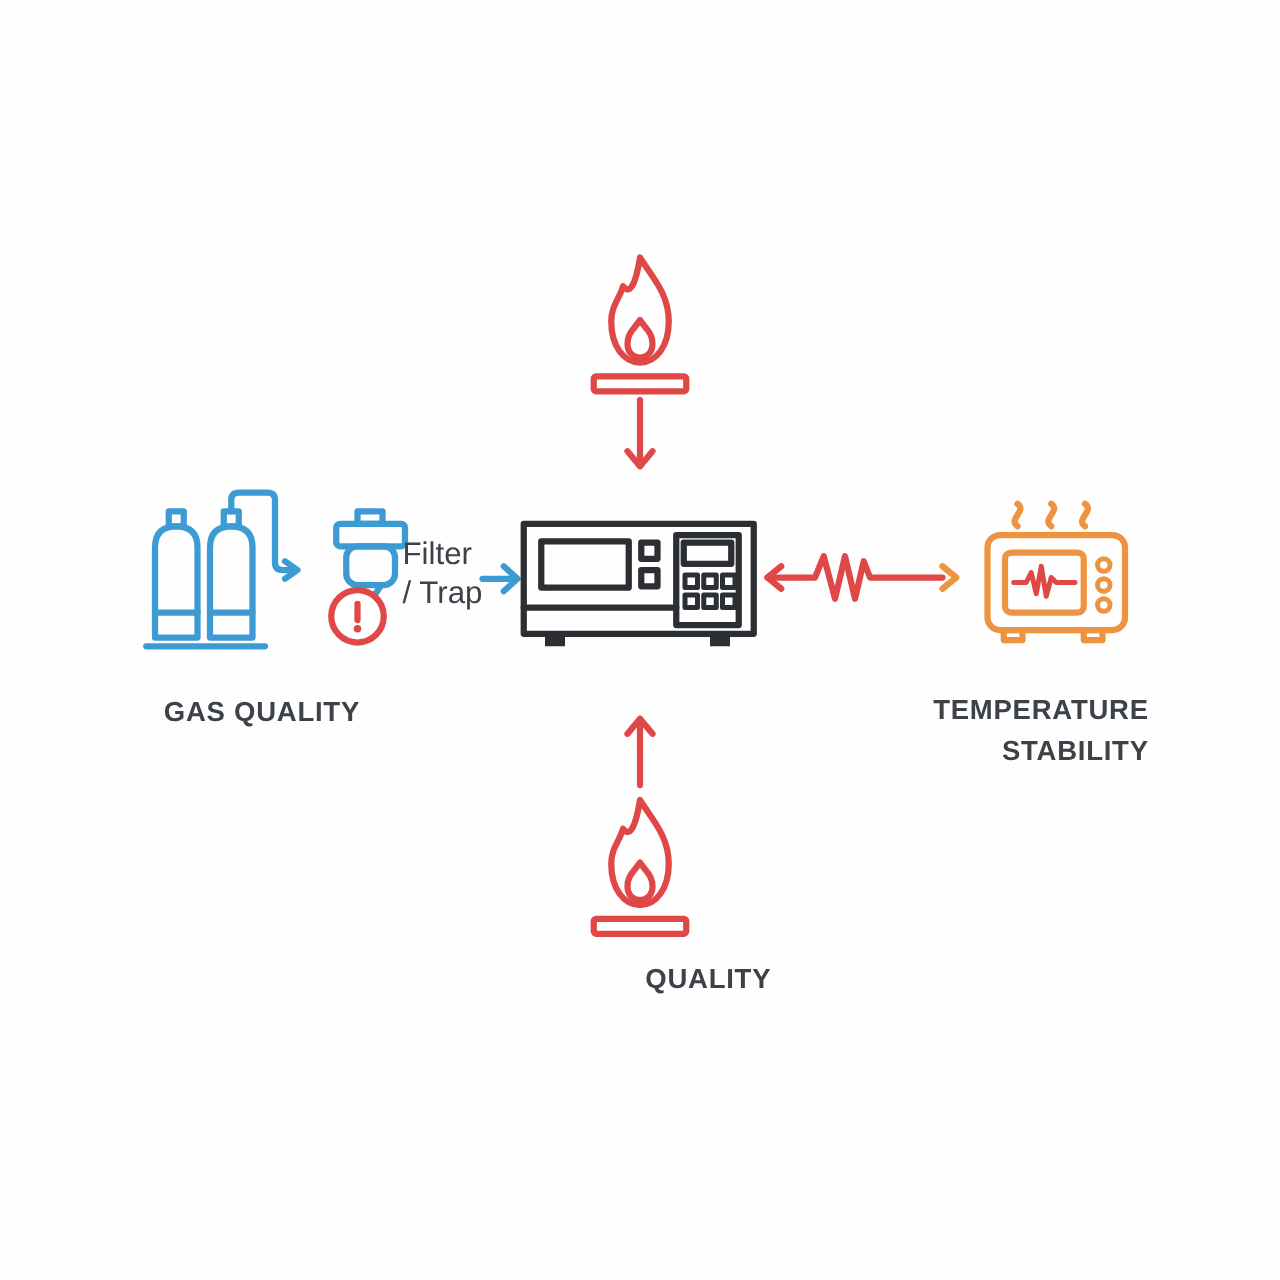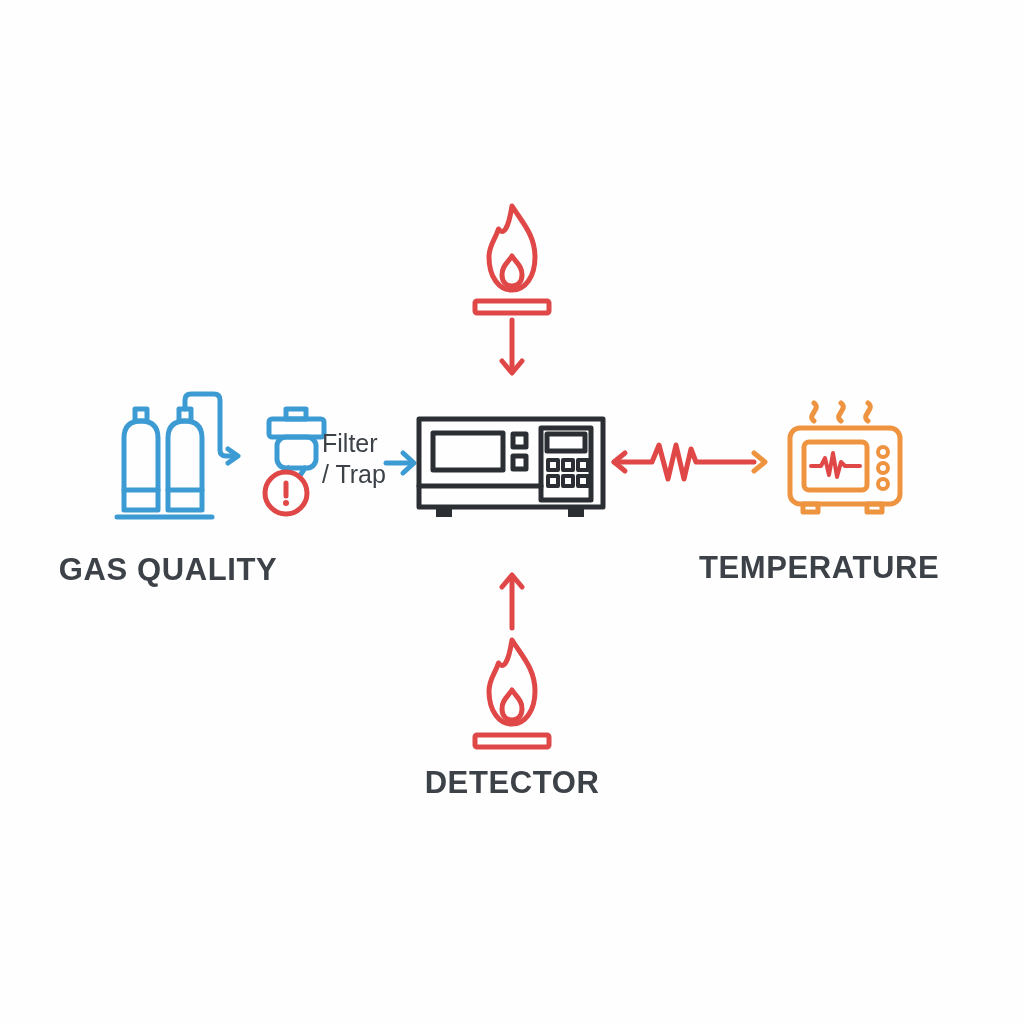--- a/index.html
+++ b/index.html
@@ -20,24 +20,24 @@
   .stroke-blue   { stroke: var(--blue); }
   .stroke-orange { stroke: var(--orange); }
   .stroke-dark   { stroke: var(--dark); }
   .fill-white { fill: #ffffff; }
   .fill-dark  { fill: var(--dark); }
   .dot-red    { fill: var(--red); stroke: none; }
 
   .label {
     color: var(--text);
     font-weight: 700;
-    font-size: 31px;
+    font-size: 22px;
     line-height: 33px;
     letter-spacing: 0.6px;
-    text-align: center;
+    text-align: right;
   }
   .annotation {
     color: var(--text);
     font-weight: 400;
     font-size: 25px;
     line-height: 31px;
     text-align: left;
   }
 </style>
 </head>
@@ -158,19 +158,20 @@
       <rect class="s5 stroke-red" x="13" y="101" width="74" height="12" rx="2"></rect>
     </svg>
   </div>
 
   <div class="abs label" style="left:48px; top:553px; width:240px;">
     <div>GAS QUALITY</div>
   </div>
 
   <div class="abs label" style="left:699px; top:551px; width:220px;">
     <div>TEMPERATURE</div>
+    <div>STABILITY</div>
   </div>
 
   <div class="abs label" style="left:407px; top:766px; width:210px;">
-    <div>DETECTOR</div>
+    <div>QUALITY</div>
   </div>
 
 </div>
 
 </body></html>

